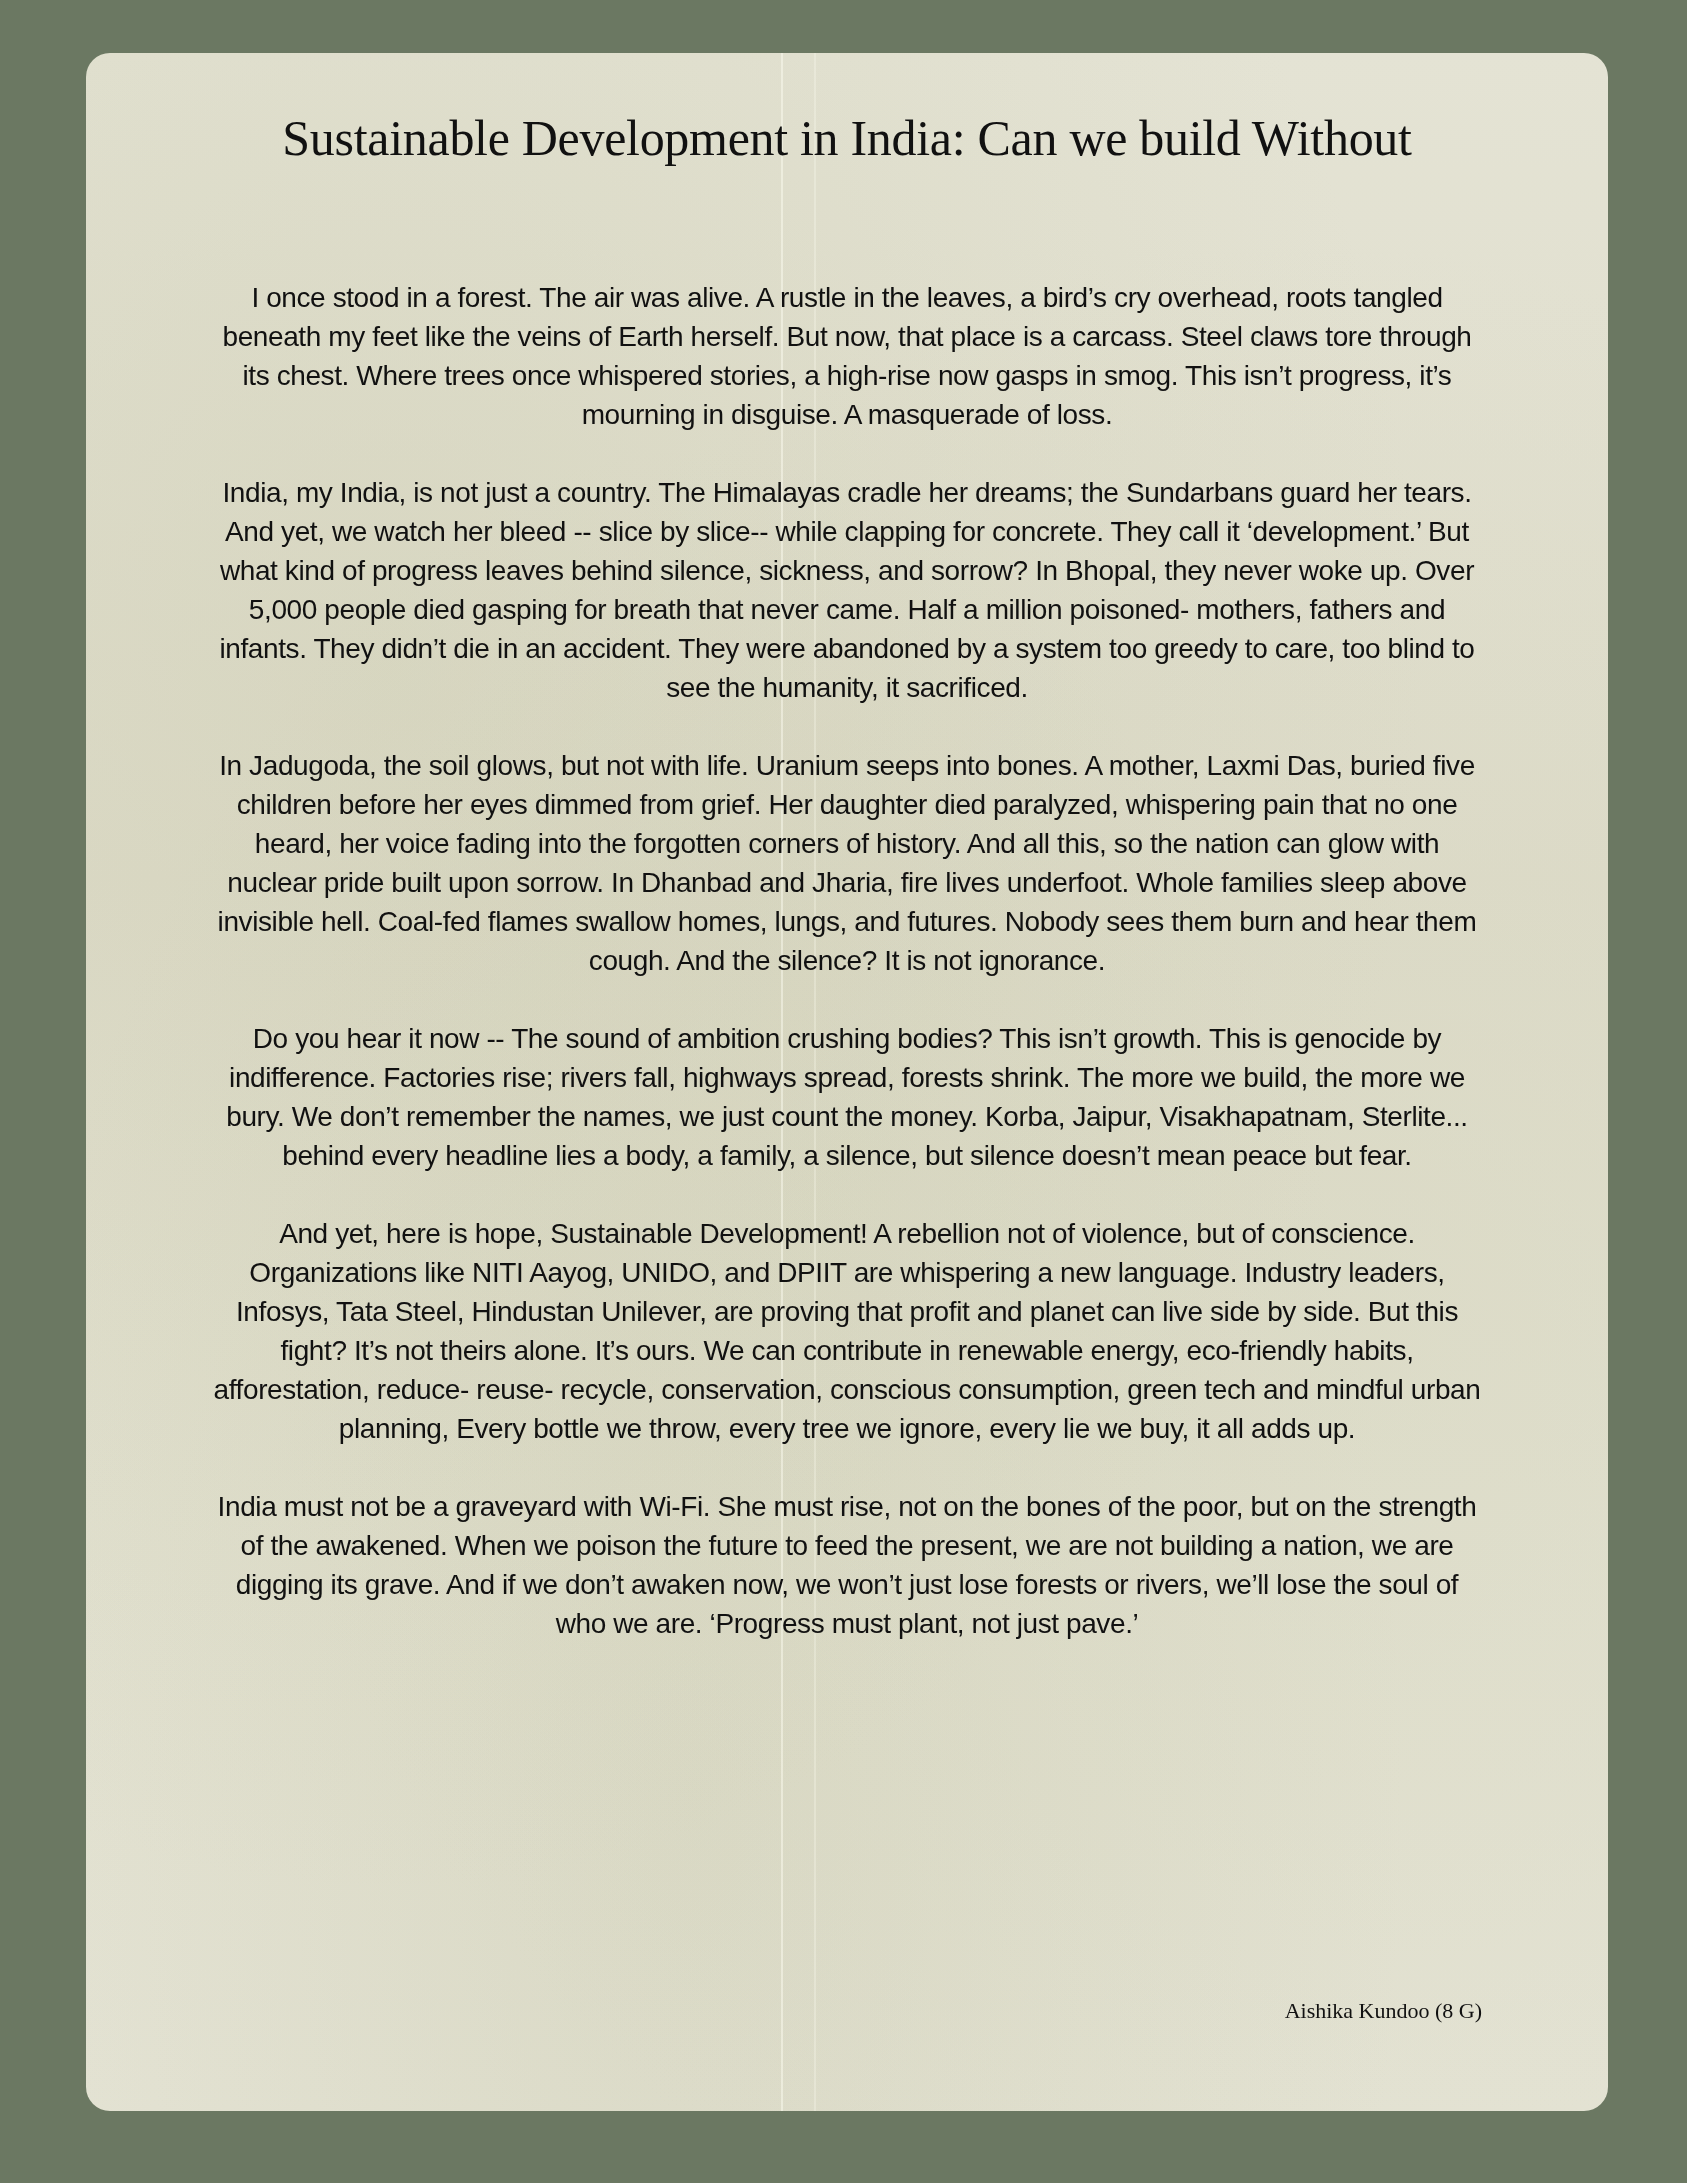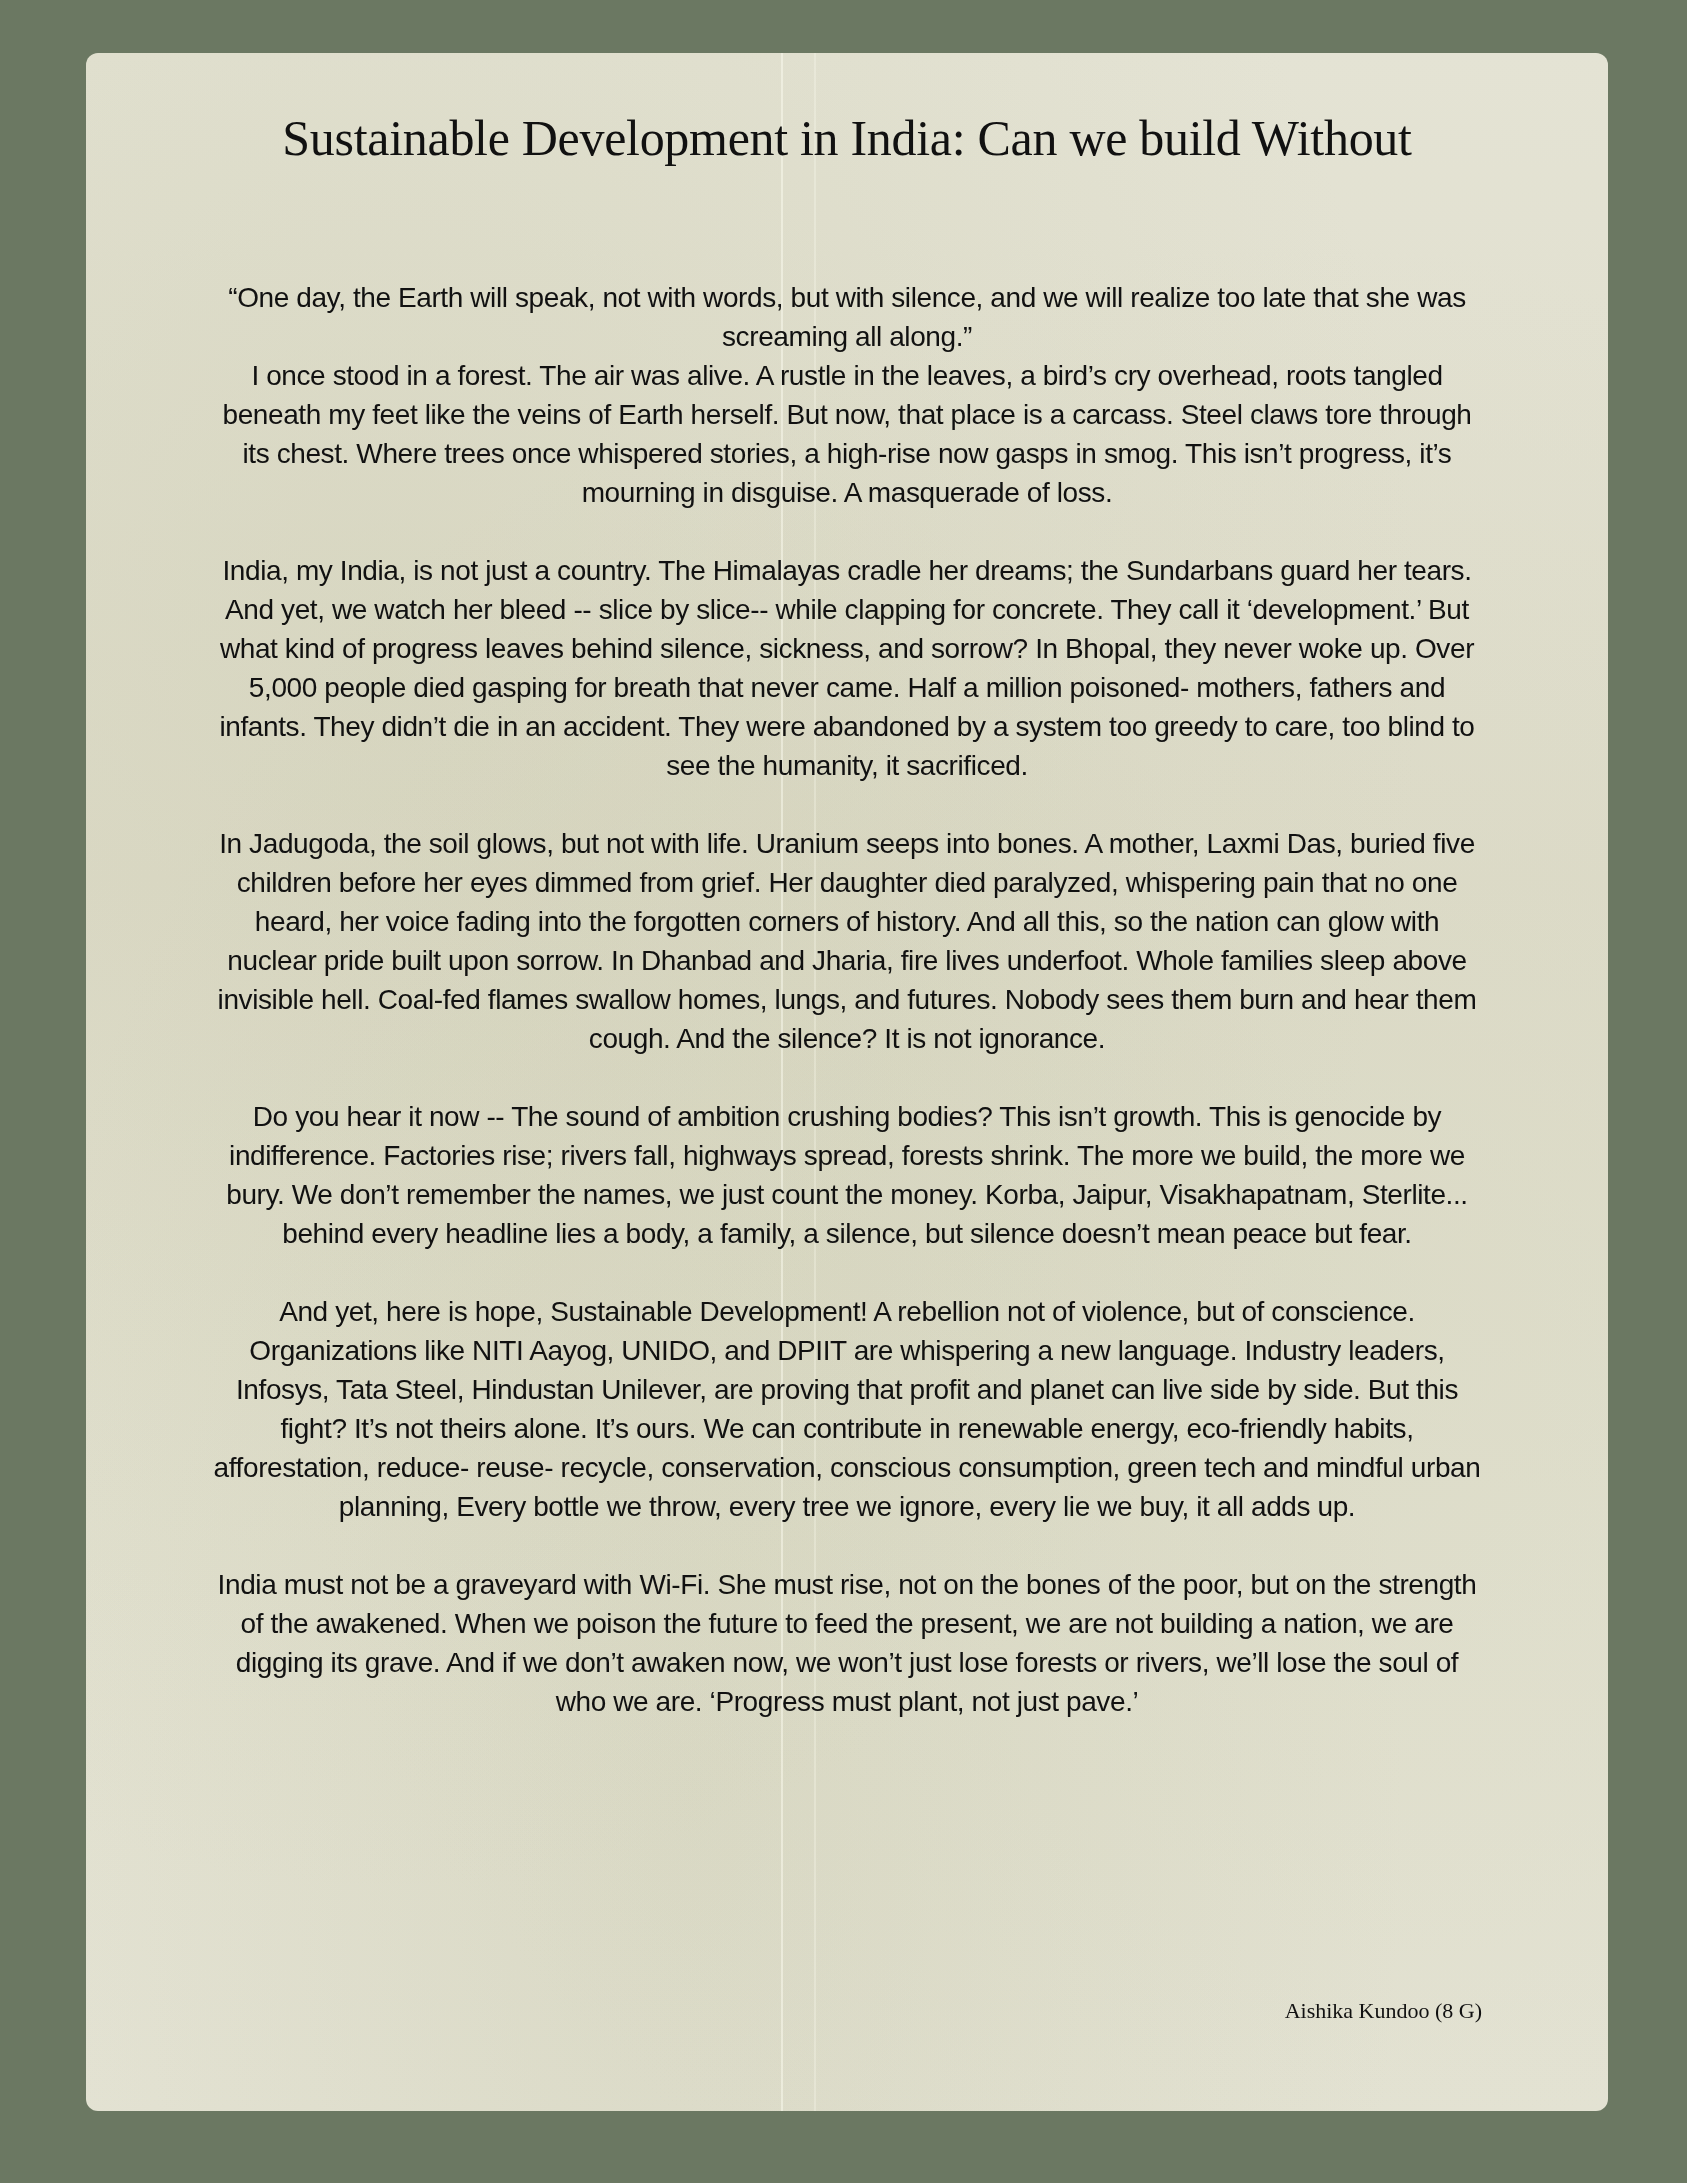--- a/index.html
+++ b/index.html
@@ -14,21 +14,21 @@
       overflow: hidden;
       font-family: "Liberation Serif", "DejaVu Serif", serif;
       color: #111;
     }
     .panel {
       position: absolute;
       left: 86px;
       top: 53px;
       width: 1522px;
       height: 2058px;
-      border-radius: 12px;
+      border-radius: 24px;
       background:
         radial-gradient(ellipse at 20% 30%, rgba(200,200,170,0.35), transparent 60%),
         radial-gradient(ellipse at 80% 60%, rgba(210,210,185,0.35), transparent 60%),
         radial-gradient(ellipse at 40% 85%, rgba(195,195,165,0.30), transparent 55%),
         linear-gradient(180deg, #e4e3d4 0%, #dedcca 40%, #e2e1d0 70%, #e4e3d4 100%);
       overflow: hidden;
     }
     .panel .streak {
       position: absolute;
       top: 0;
@@ -79,21 +79,20 @@
 
 <div class="panel">
   <div class="streak" style="left:695px"></div>
   <div class="streak" style="left:728px;opacity:.6"></div>
 
   <h1 class="title">
     <span>Sustainable Development in India: Can we build Without</span><br>
   </h1>
 
   <div class="body-text">
-    <p>“One day, the Earth will speak, not with words, but with silence, and we will realize too late that she was screaming all along.”</p>
     <p>I once stood in a forest. The air was alive. A rustle in the leaves, a bird’s cry overhead, roots tangled beneath my feet like the veins of Earth herself. But now, that place is a carcass. Steel claws tore through its chest. Where trees once whispered stories, a high-rise now gasps in smog. This isn’t progress, it’s mourning in disguise. A masquerade of loss.</p>
     <div class="gap"></div>
     <p>India, my India, is not just a country.  The Himalayas cradle her dreams; the Sundarbans guard her tears. And yet, we watch her bleed -- slice by slice-- while clapping for concrete. They call it ‘development.’ But what kind of progress leaves behind silence, sickness, and sorrow? In Bhopal, they never woke up. Over 5,000 people died gasping for breath that never came. Half a million poisoned- mothers, fathers and infants. They didn’t die in an accident. They were abandoned by a system too greedy to care, too blind to see the humanity, it sacrificed.</p>
     <div class="gap"></div>
     <p>In Jadugoda, the soil glows, but not with life. Uranium seeps into bones. A mother, Laxmi Das, buried five children before her eyes dimmed from grief. Her daughter died paralyzed, whispering pain that no one heard, her voice fading into the forgotten corners of history. And all this, so the nation can glow with nuclear pride built upon sorrow. In Dhanbad and Jharia, fire lives underfoot. Whole families sleep above invisible hell. Coal-fed flames swallow homes, lungs, and futures. Nobody sees them burn and hear them cough. And the silence? It is not ignorance.</p>
     <div class="gap"></div>
     <p>Do you hear it now -- The sound of ambition crushing bodies?  This isn’t growth. This is genocide by indifference. Factories rise; rivers fall, highways spread, forests shrink. The more we build, the more we bury. We don’t remember the names, we just count the money. Korba, Jaipur, Visakhapatnam, Sterlite... behind every headline lies a body, a family, a silence, but silence doesn’t mean peace but fear.</p>
     <div class="gap"></div>
     <p>And yet, here is hope, Sustainable Development! A rebellion not of violence, but of conscience. Organizations like NITI Aayog, UNIDO, and DPIIT are whispering a new language. Industry leaders, Infosys, Tata Steel, Hindustan Unilever, are proving that profit and planet can live side by side. But this fight? It’s not theirs alone. It’s ours. We can contribute in renewable energy, eco-friendly habits, afforestation, reduce- reuse- recycle, conservation, conscious consumption, green tech and mindful urban planning, Every bottle we throw, every tree we ignore, every lie we buy, it all adds up.</p>
     <div class="gap"></div>

